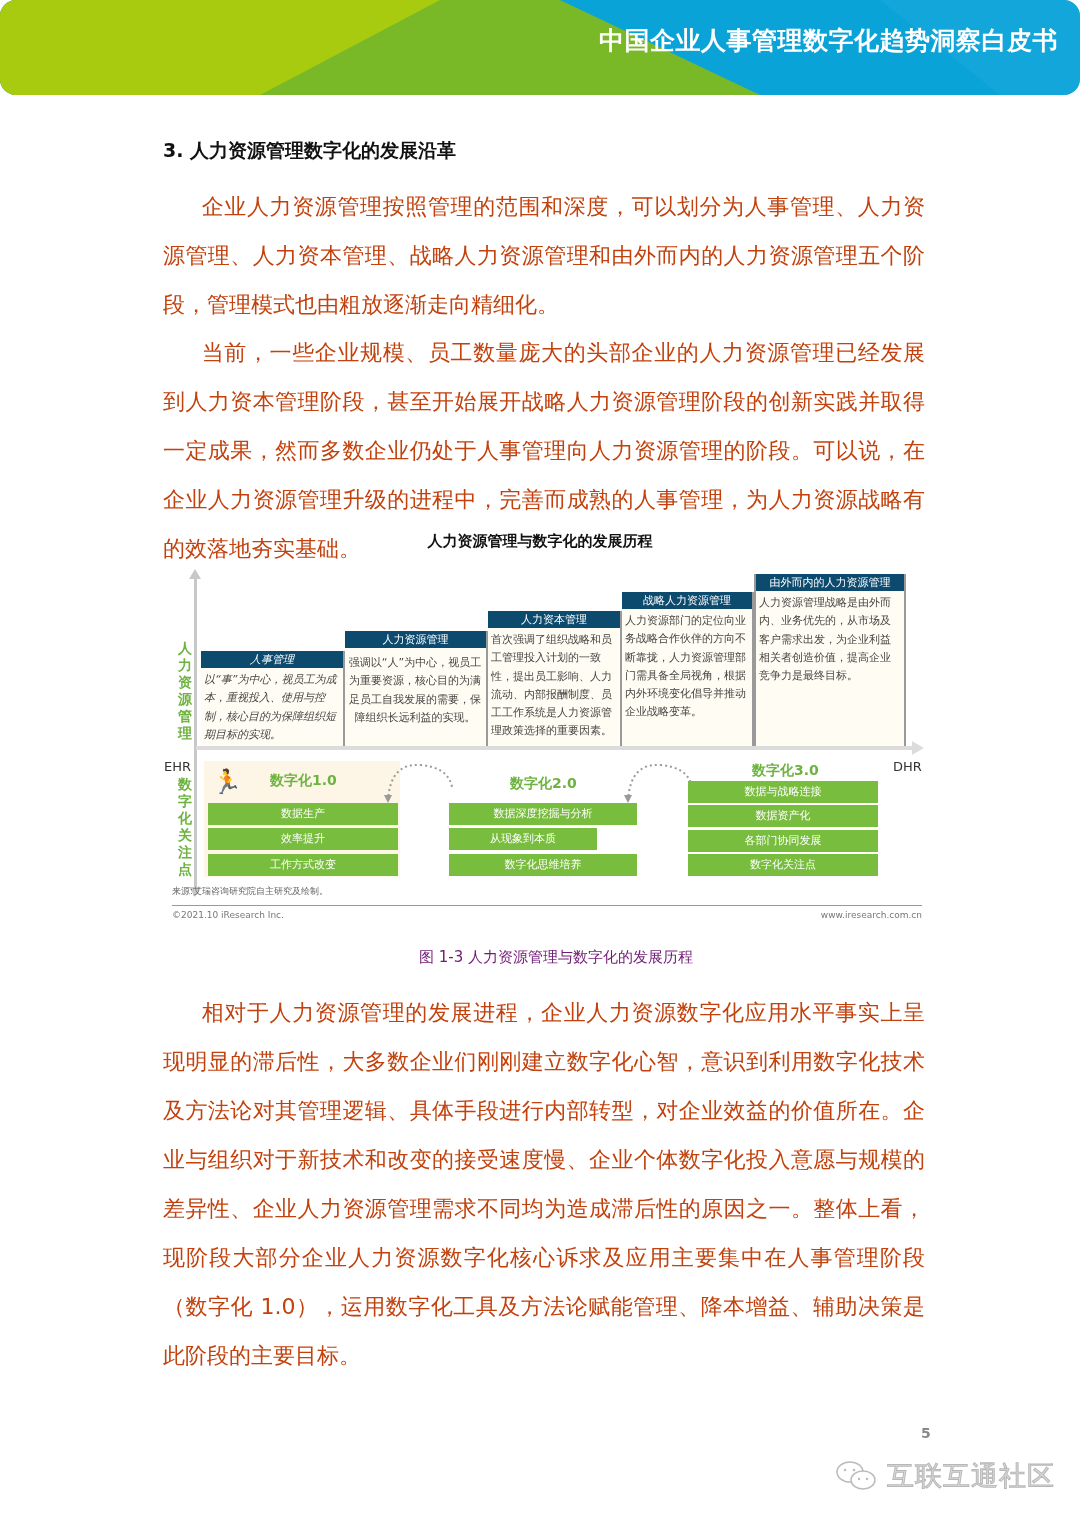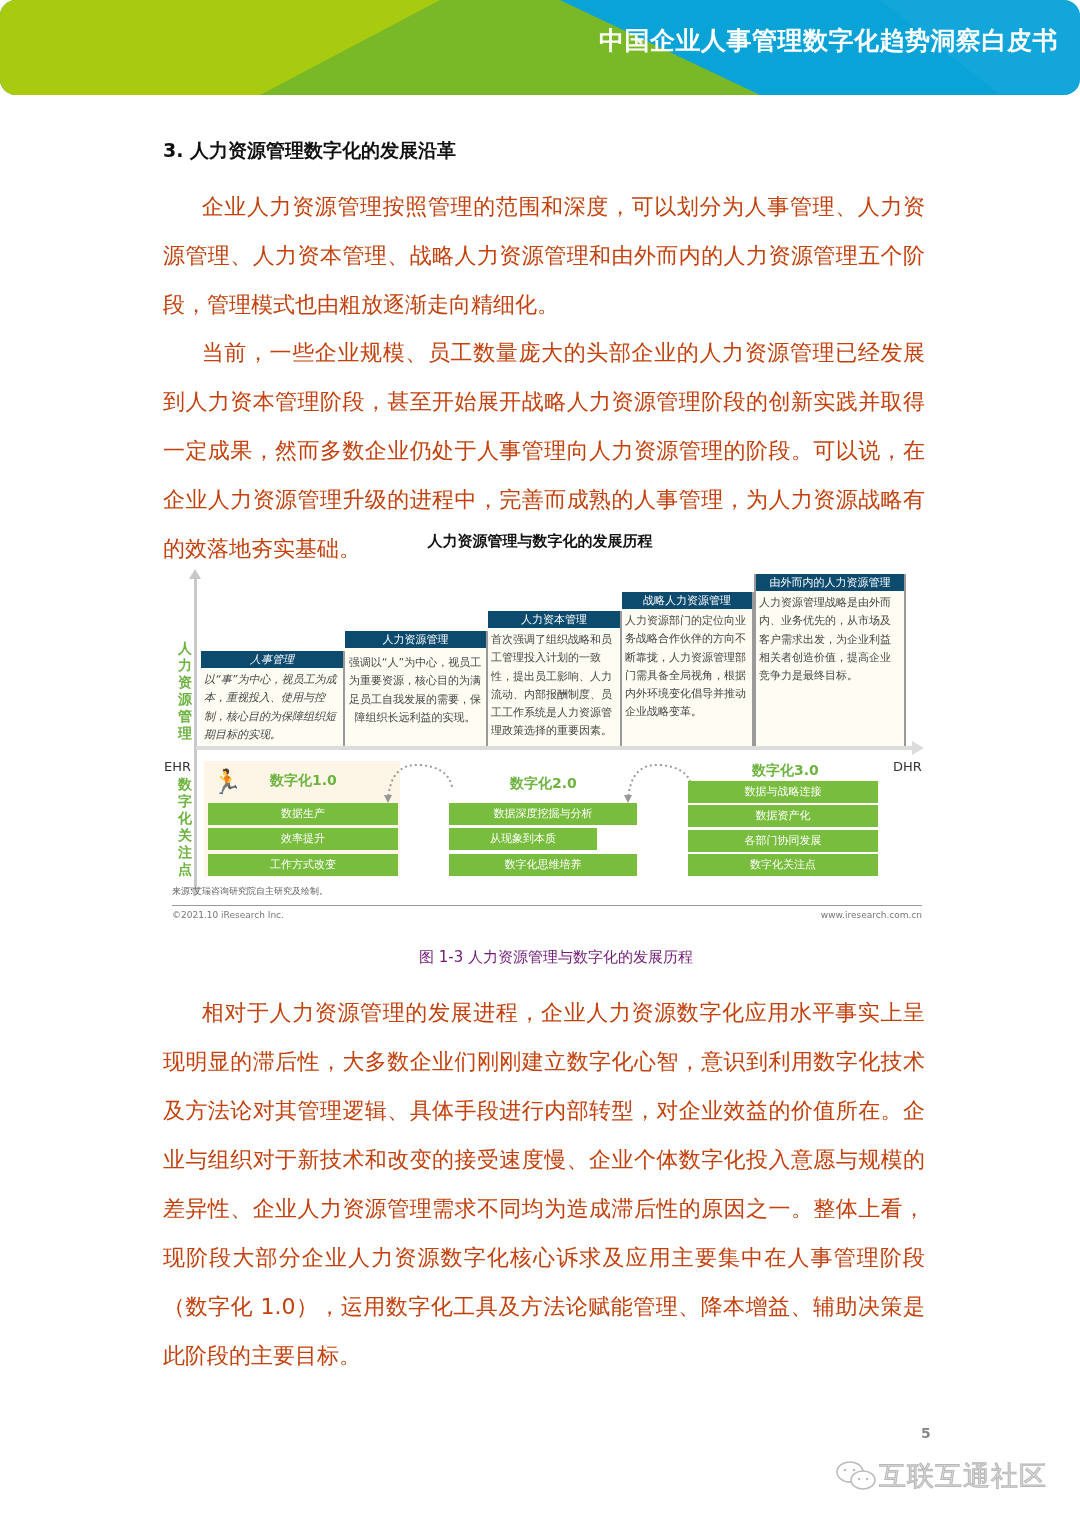--- a/index.html
+++ b/index.html
@@ -27,21 +27,21 @@
   .digi-bg { position:absolute; background:#fdf6e6; }
   .digi-title { position:absolute; font-size:14px; font-weight:bold; color:#6db33f; }
   .digi-bar { position:absolute; background:#79bd3e; color:#fff; font-size:11px; text-align:center; height:22px; line-height:22px; }
   .runner { position:absolute; left:52px; top:203px; color:#6db33f; font-size:24px; font-weight:bold; }
   .source { position:absolute; left:12px; top:320px; font-size:9px; color:#666; }
   .chart-rule { position:absolute; left:12px; top:340px; width:750px; height:1px; background:#999; }
   .copyright { position:absolute; left:12px; top:345px; font-size:9px; color:#777; }
   .website { position:absolute; right:8px; top:345px; font-size:9px; color:#777; }
   .fig-caption { position:absolute; left:16px; width:1080px; top:948px; text-align:center; font-size:15px; color:#701a75; }
   .page-num { position:absolute; left:921px; top:1425px; font-size:14px; color:#888; font-weight:bold; }
-  .watermark { position:absolute; left:835px; top:1458px; display:flex; align-items:center; }
+  .watermark { position:absolute; left:835px; top:1458px; display:flex; align-items:center; gap:8px; }
   .watermark-text { font-size:27px; color:#dcdcdc; -webkit-text-stroke:1px #b8b8b8; letter-spacing:1px; }
 </style>
 </head>
 <body>
 
 <div class="banner">
   <svg width="1080" height="95" viewBox="0 0 1080 95">
     <rect x="0" y="0" width="1080" height="95" fill="#0aa3d8"></rect>
     <polygon points="0,0 560,0 760,95 0,95" fill="#79b928"></polygon>
     <polygon points="0,0 440,0 260,95 0,95" fill="#a9cb0f"></polygon>

